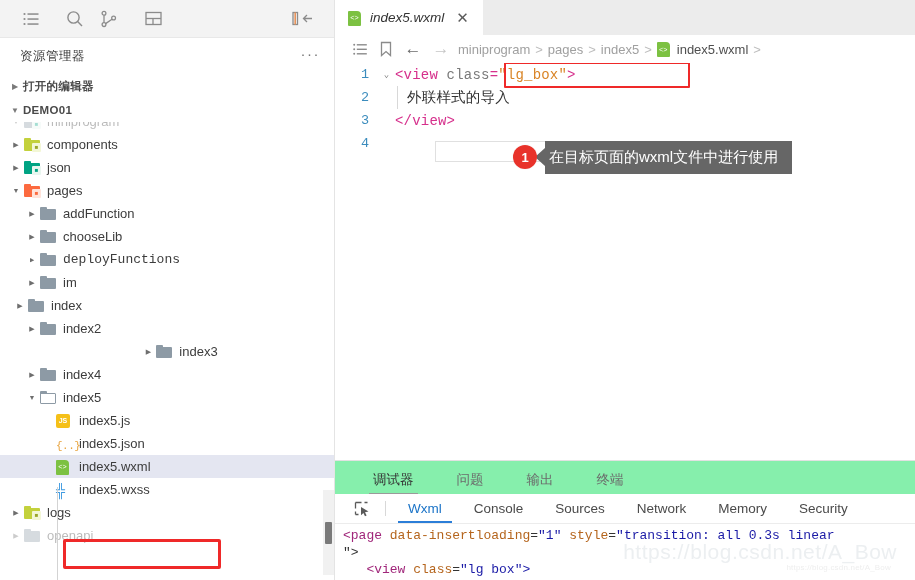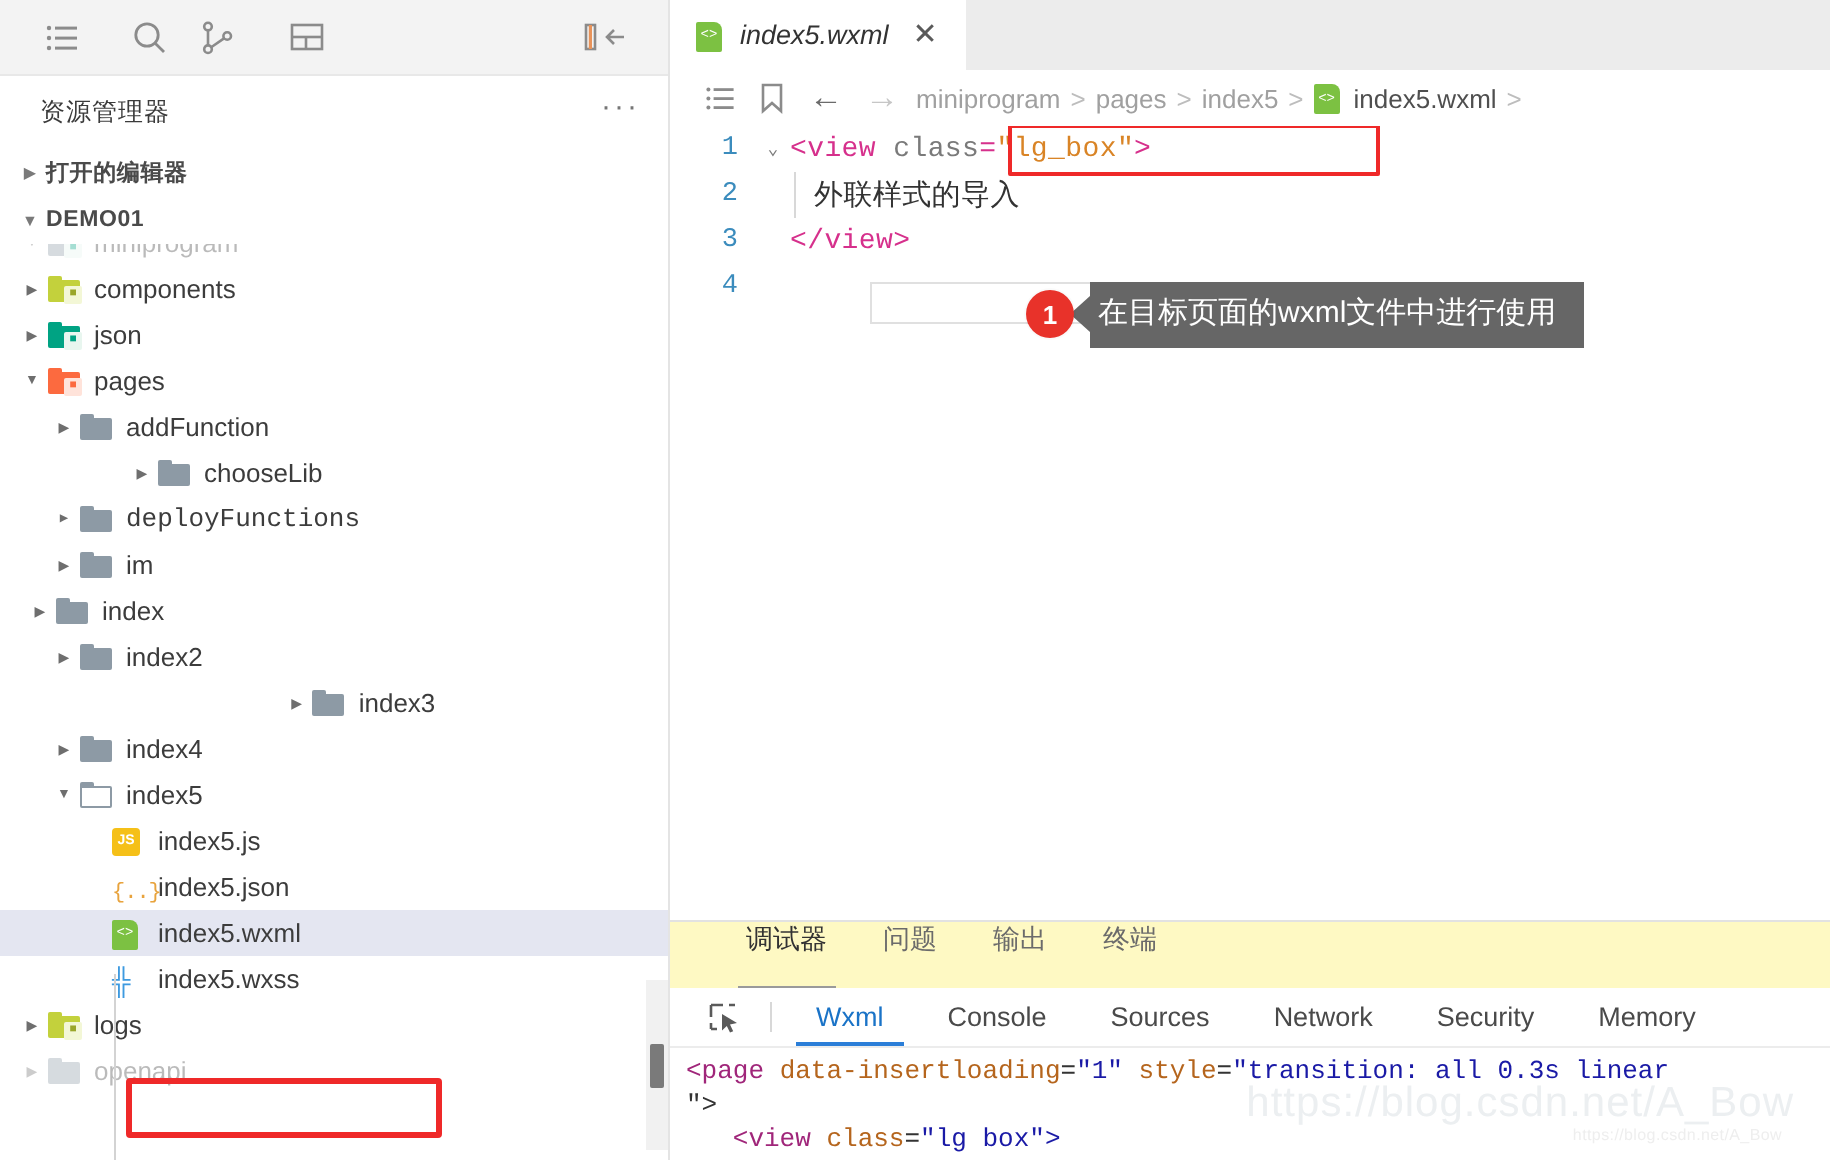--- a/index.html
+++ b/index.html
@@ -218,22 +218,22 @@
     font-family: "Liberation Sans", sans-serif;
     line-height: 1.3;
   }
 
   
   .panel {
     height: 120px; min-height: 120px; border-top: 1px solid #e2e2e2;
     background: #ffffff; display: flex; flex-direction: column;
   }
   .panel-tabs {
-    height: 33px; min-height: 33px; display: flex; 
-    padding-left: 24px; gap: 0px; background: #fef9c3;
+    height: 33px; min-height: 33px; display: flex; align-items: flex-end;
+    padding-left: 24px; gap: 15px; background: #86efac;
   }
   .ptab {
     font-size: 13.5px; color: #6b6b6b; padding: 0 14px 5px 14px; cursor: pointer;
     position: relative;
   }
   .ptab.active { color: #333333; }
   .ptab.active::after {
     content: ""; position: absolute; left: 10px; right: 10px; bottom: 0;
     height: 1.5px; background: #9a9a9a;
   }
@@ -376,21 +376,21 @@
             <span>pages</span>
           </div>
           <div class="row" style="padding-left: 24px;">
             <span class="twisty">▶</span>
             <span class="ic folder f-grey">
               <span class="folder-tab"></span>
               <span class="folder-body"></span>
             </span>
             <span>addFunction</span>
           </div>
-          <div class="row" style="padding-left: 24px; margin-left: 39px;">
+          <div class="row" style="padding-left: 24px;">
             <span class="twisty">▶</span>
             <span class="ic folder f-grey">
               <span class="folder-tab"></span>
               <span class="folder-body"></span>
             </span>
             <span>chooseLib</span>
           </div>
           <div class="row" style="padding-left: 24px; font-family: Liberation Mono, monospace;">
             <span class="twisty">▶</span>
             <span class="ic folder f-grey">
@@ -597,22 +597,22 @@
           <svg width="17" height="16" viewBox="0 0 17 16">
             <path d="M1.5 1.5 h6 M1.5 1.5 v6 M13.5 1.5 h-3 M1.5 13.5 v-3 M1.5 13.5 h3" fill="none" stroke="#5a5a5a" stroke-width="1.3"></path>
             <path d="M7 6 L14.5 10.5 L11 11.2 L12.6 14.6 L11 15.3 L9.4 12 L7 14.2 Z" fill="#5a5a5a"></path>
           </svg>
         </div>
         <div class="dev-divider"></div>
         <div class="dtab active">Wxml</div>
         <div class="dtab">Console</div>
         <div class="dtab">Sources</div>
         <div class="dtab">Network</div>
+        <div class="dtab">Memory</div>
         <div class="dtab">Security</div>
-        <div class="dtab">Memory</div>
       </div>
 
       <div class="panel-code"><span class="p-tag">&lt;page</span><span class="p-attr"> data-insertloading</span><span class="p-q">=</span><span class="p-val">"1"</span><span class="p-attr"> style</span><span class="p-q">=</span><span class="p-val">"transition: all 0.3s linear</span>
 <span class="p-q">"&gt;</span>
    <span class="p-tag">&lt;view</span><span class="p-attr"> class</span><span class="p-q">=</span><span class="p-val">"lg box"&gt;</span></div>
 
       <div class="watermark">https://blog.csdn.net/A_Bow</div>
       <div class="watermark-small">https://blog.csdn.net/A_Bow</div>
     </div>
   </div>

